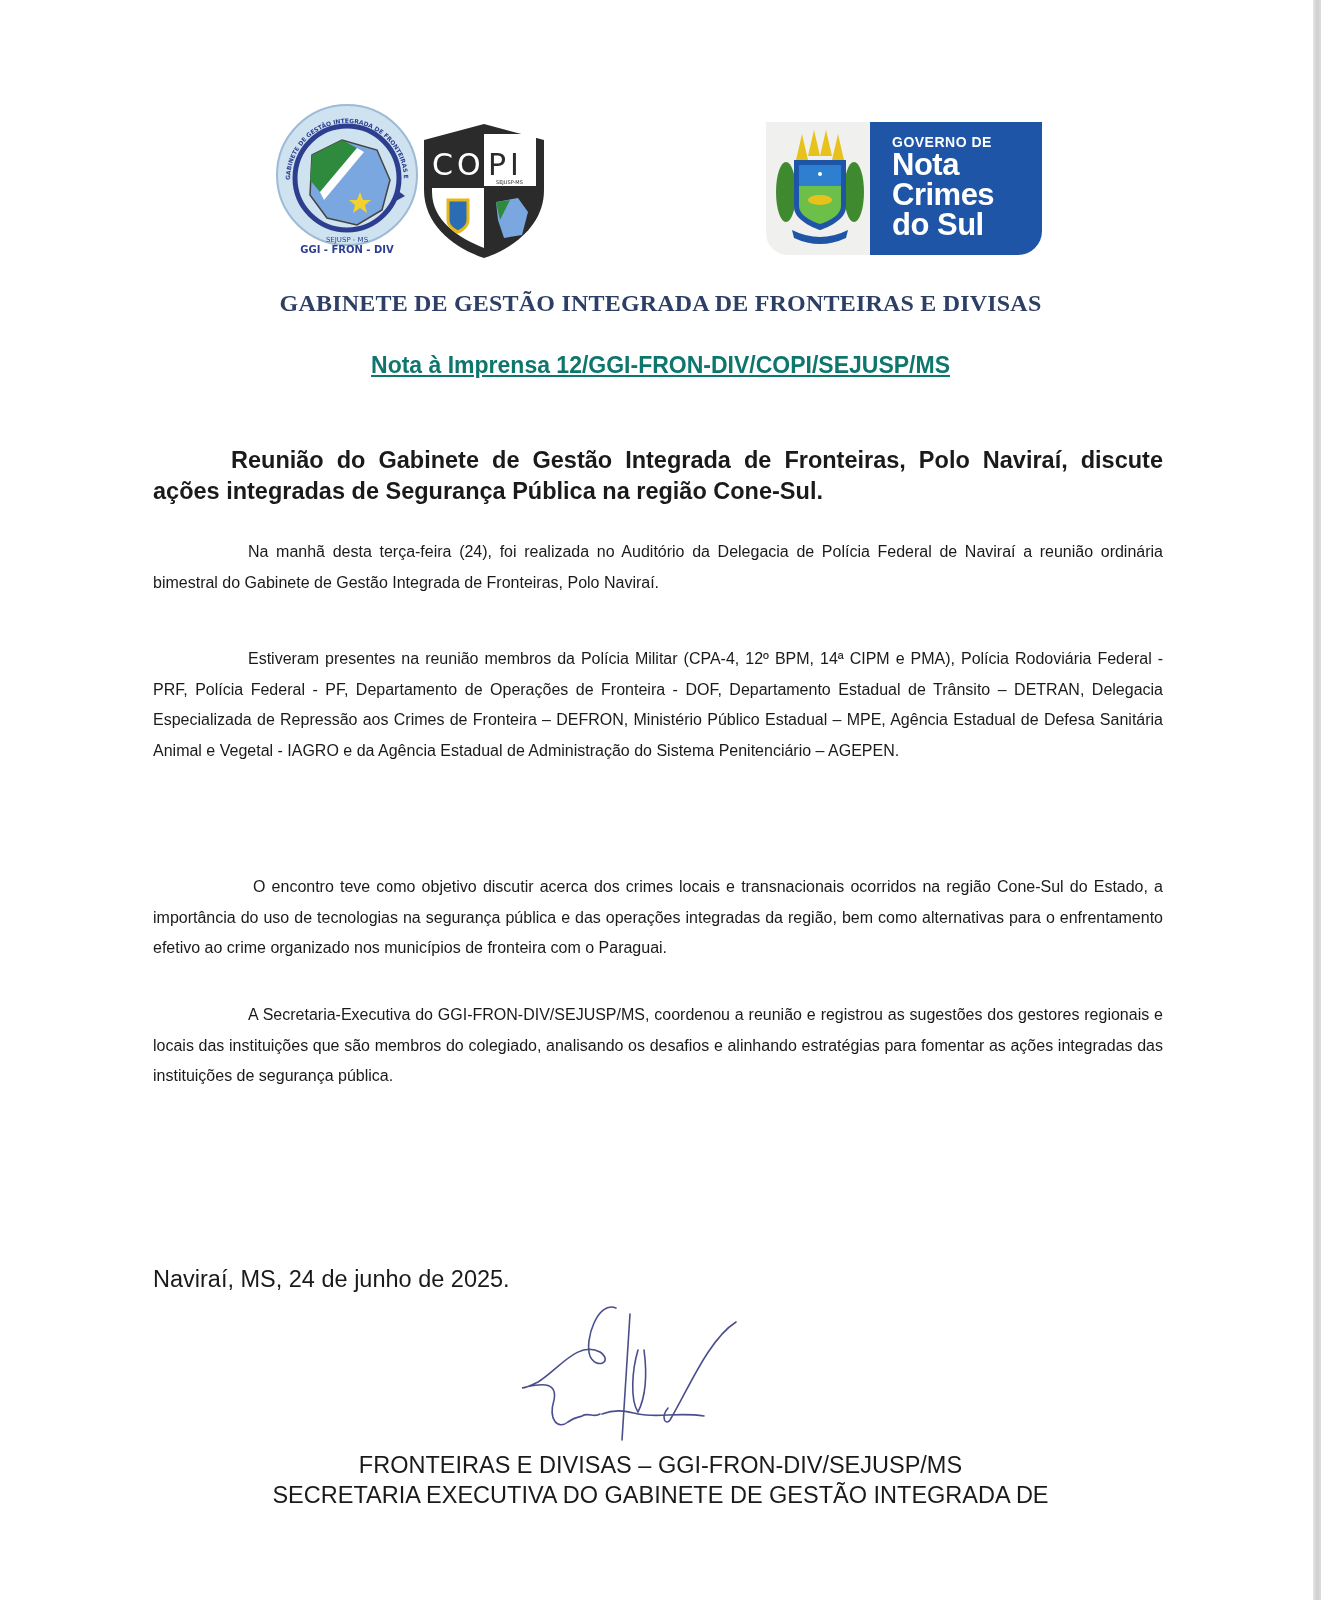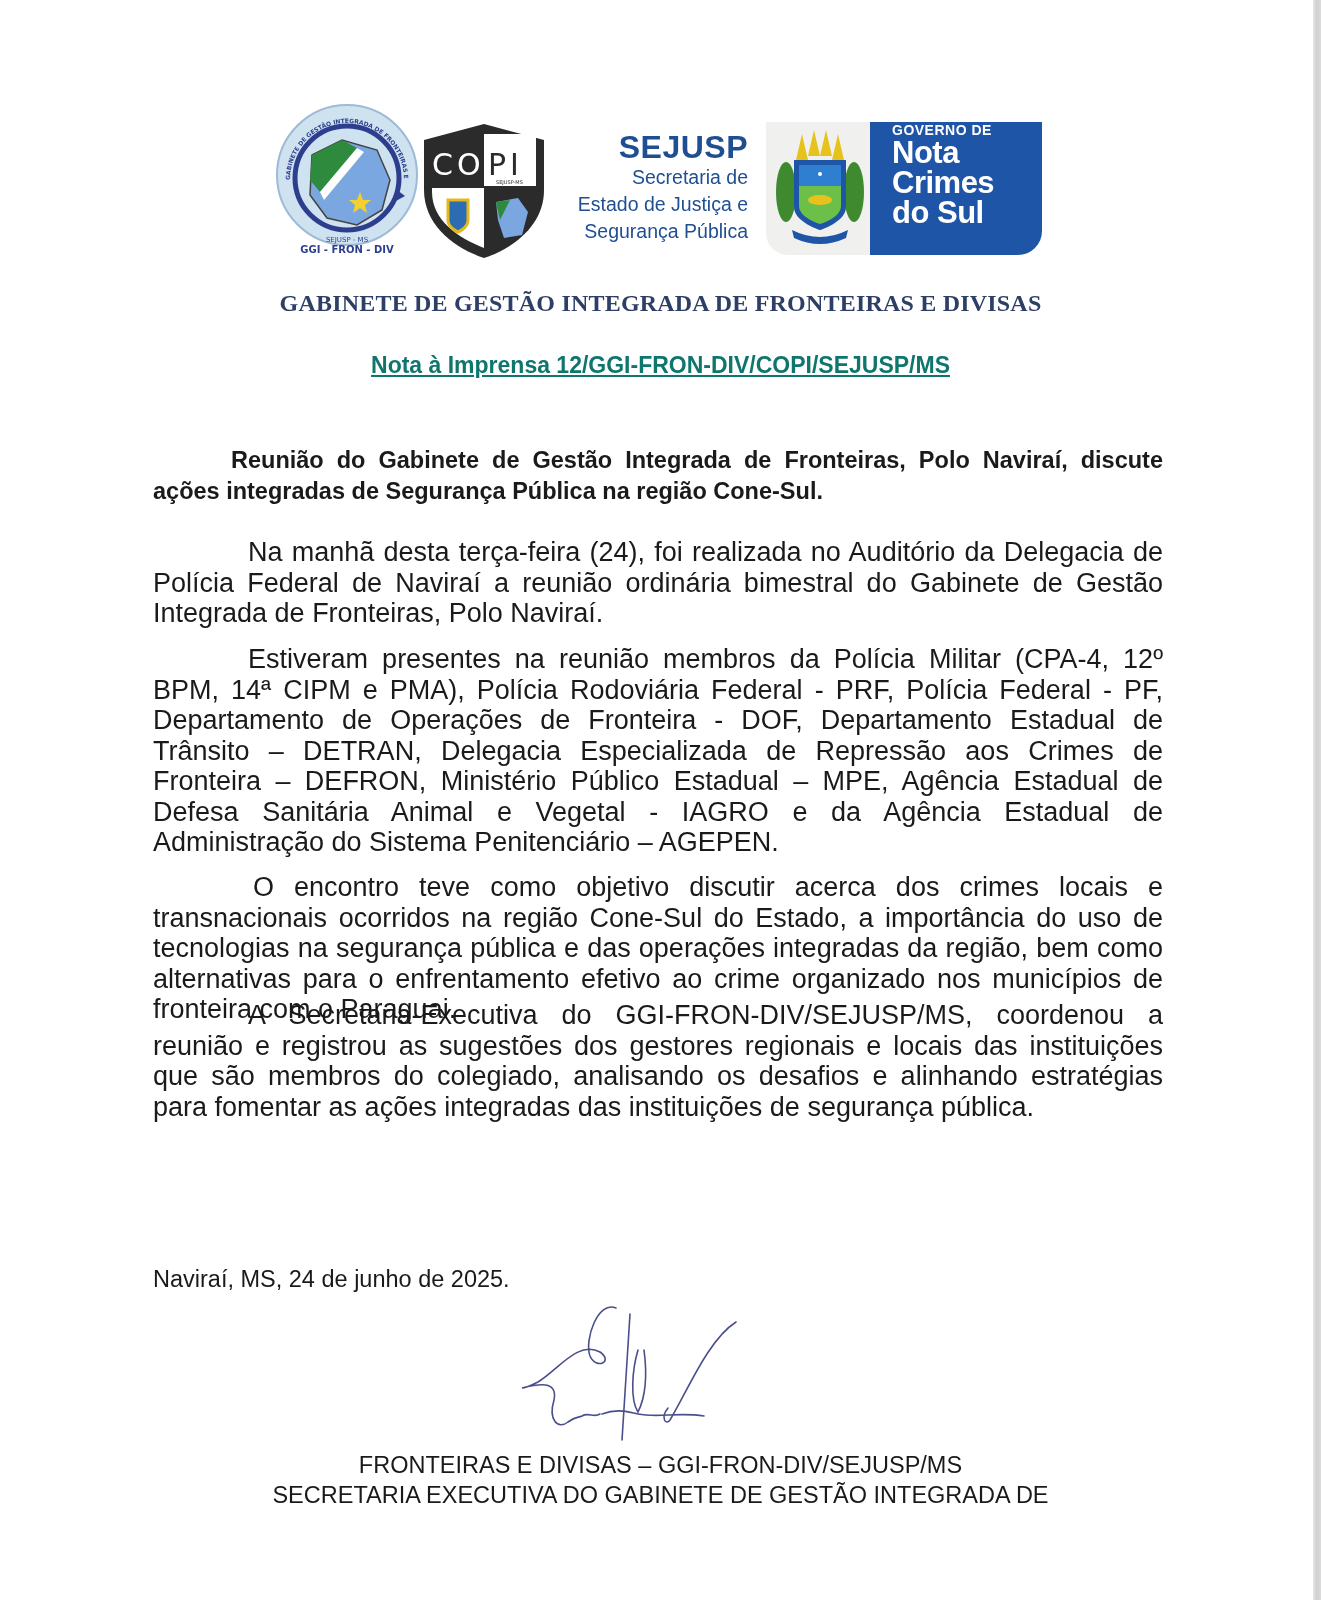--- a/index.html
+++ b/index.html
@@ -19,34 +19,34 @@
     .sejusp-sub { font-size: 19.5px; line-height: 27px; }
     .logo-gov { position: absolute; left: 494px; top: 22px; width: 276px; height: 133px; }
     .gov-left {
       position: absolute; left: 0; top: 0; width: 108px; height: 133px; background: #f0f0ee;
       border-radius: 0 0 0 22px;
     }
     .gov-right {
       position: absolute; left: 104px; top: 0; width: 172px; height: 133px; background: #1e55a6;
       border-radius: 0 0 24px 0; color: #fff; padding-left: 22px; box-sizing: border-box;
     }
-    .gov-small { font-weight: bold; font-size: 14px; letter-spacing: 0.5px; padding-top: 0; }
+    .gov-small { font-weight: bold; font-size: 14px; letter-spacing: 0.5px; padding-top: 12px; }
     .gov-big { font-weight: bold; font-size: 31px; line-height: 30px; letter-spacing: -0.5px; }
 
     .org-heading {
       position: absolute; top: 290px; left: 0; width: 1321px; text-align: center;
       font-family: "Liberation Serif", serif; font-weight: bold; font-size: 24px; color: #2e3f66;
       letter-spacing: 0.2px;
     }
     .nota-title {
       position: absolute; top: 352px; left: 0; width: 1321px; text-align: center;
       font-weight: bold; font-size: 23px; text-decoration: underline; color: #0f766e;
     }
     .content {
-      position: absolute; left: 153px; width: 1010px; font-size: 27px; line-height: 30.5px;
+      position: absolute; left: 153px; width: 1010px; font-size: 16px; line-height: 30.5px;
       text-align: justify; color: #1a1a1a;
     }
     .headline { top: 445px; font-weight: bold; font-size: 23.5px; line-height: 31px; text-indent: 78px; }
     .p1 { top: 537px; text-indent: 95px; }
     .p2 { top: 644px; text-indent: 95px; }
     .p3 { top: 872px; text-indent: 100px; }
     .p4 { top: 1000px; text-indent: 95px; }
     .date-line { position: absolute; top: 1266px; left: 153px; font-size: 23.5px; color: #1a1a1a; }
     .signature { position: absolute; left: 518px; top: 1300px; width: 230px; height: 160px; }
     .sig-org {
@@ -83,26 +83,20 @@
     <rect x="66" y="14" width="52" height="52" fill="#ffffff"></rect>
     <path d="M14 68 L66 68 L66 128 C40 118 14 100 14 72 Z" fill="#ffffff"></path>
     <text x="14" y="55" font-size="30" fill="#ffffff" font-family="DejaVu Sans, sans-serif" letter-spacing="4">CO</text>
     <text x="70" y="55" font-size="30" fill="#2b2b2b" font-family="DejaVu Sans, sans-serif" letter-spacing="4">PI</text>
     <text x="78" y="64" font-size="5" fill="#2b2b2b" font-family="DejaVu Sans, sans-serif">SEJUSP-MS</text>
     <path d="M30 80 L50 80 L50 100 C50 108 40 112 40 112 C40 112 30 108 30 100 Z" fill="#2b6cb3" stroke="#e5b81a" stroke-width="3"></path>
     <path d="M78 82 L100 78 L110 92 L104 115 L86 118 L80 100 Z" fill="#7aa7e0"></path>
     <path d="M78 82 L92 80 L82 100 Z" fill="#2e8b3e"></path>
   </svg>
 
-  <div class="logo-sejusp">
-    <div class="sejusp-title">SEJUSP</div>
-    <div class="sejusp-sub">Secretaria de</div>
-    <div class="sejusp-sub">Estado de Justiça e</div>
-    <div class="sejusp-sub">Segurança Pública</div>
-  </div>
 
   <div class="logo-gov">
     <div class="gov-left">
       <svg width="108" height="133" viewBox="0 0 108 133">
         <g fill="#e8c21c">
           <polygon points="30,38 36,12 42,38"></polygon>
             <polygon points="42,34 48,8 54,34"></polygon>
             <polygon points="54,34 60,8 66,34"></polygon>
             <polygon points="66,38 72,12 78,38"></polygon>
         </g>

